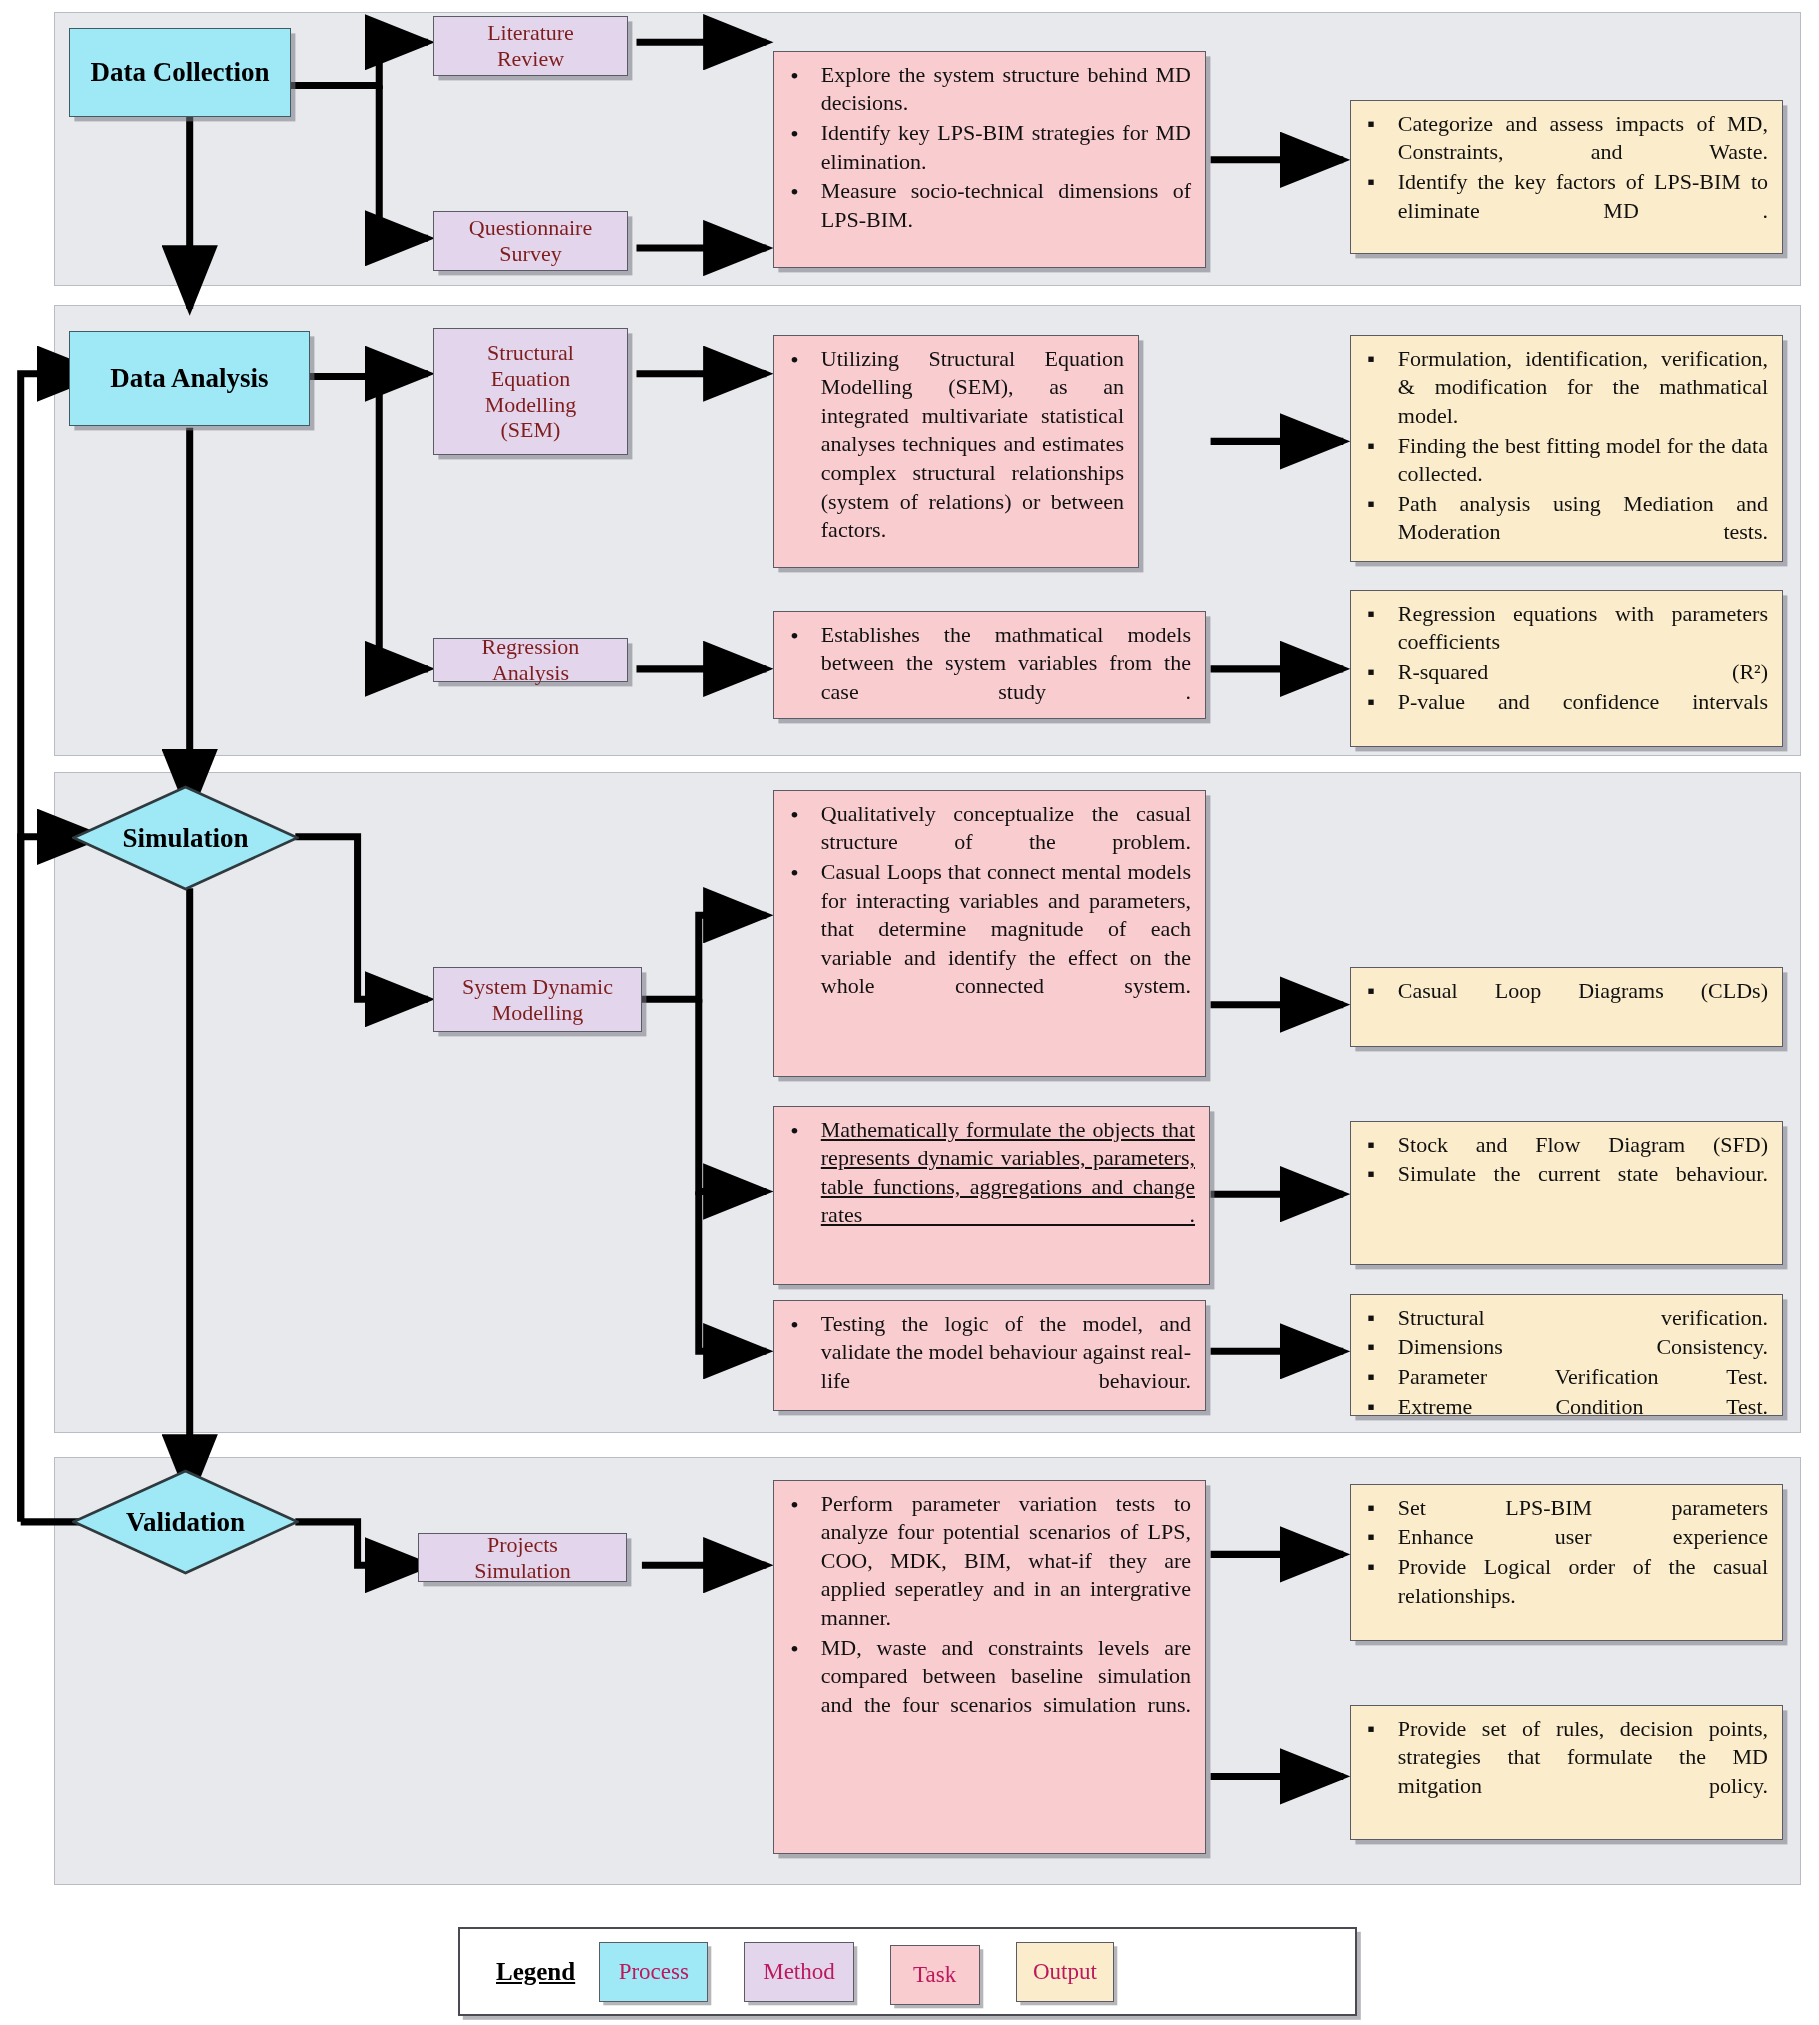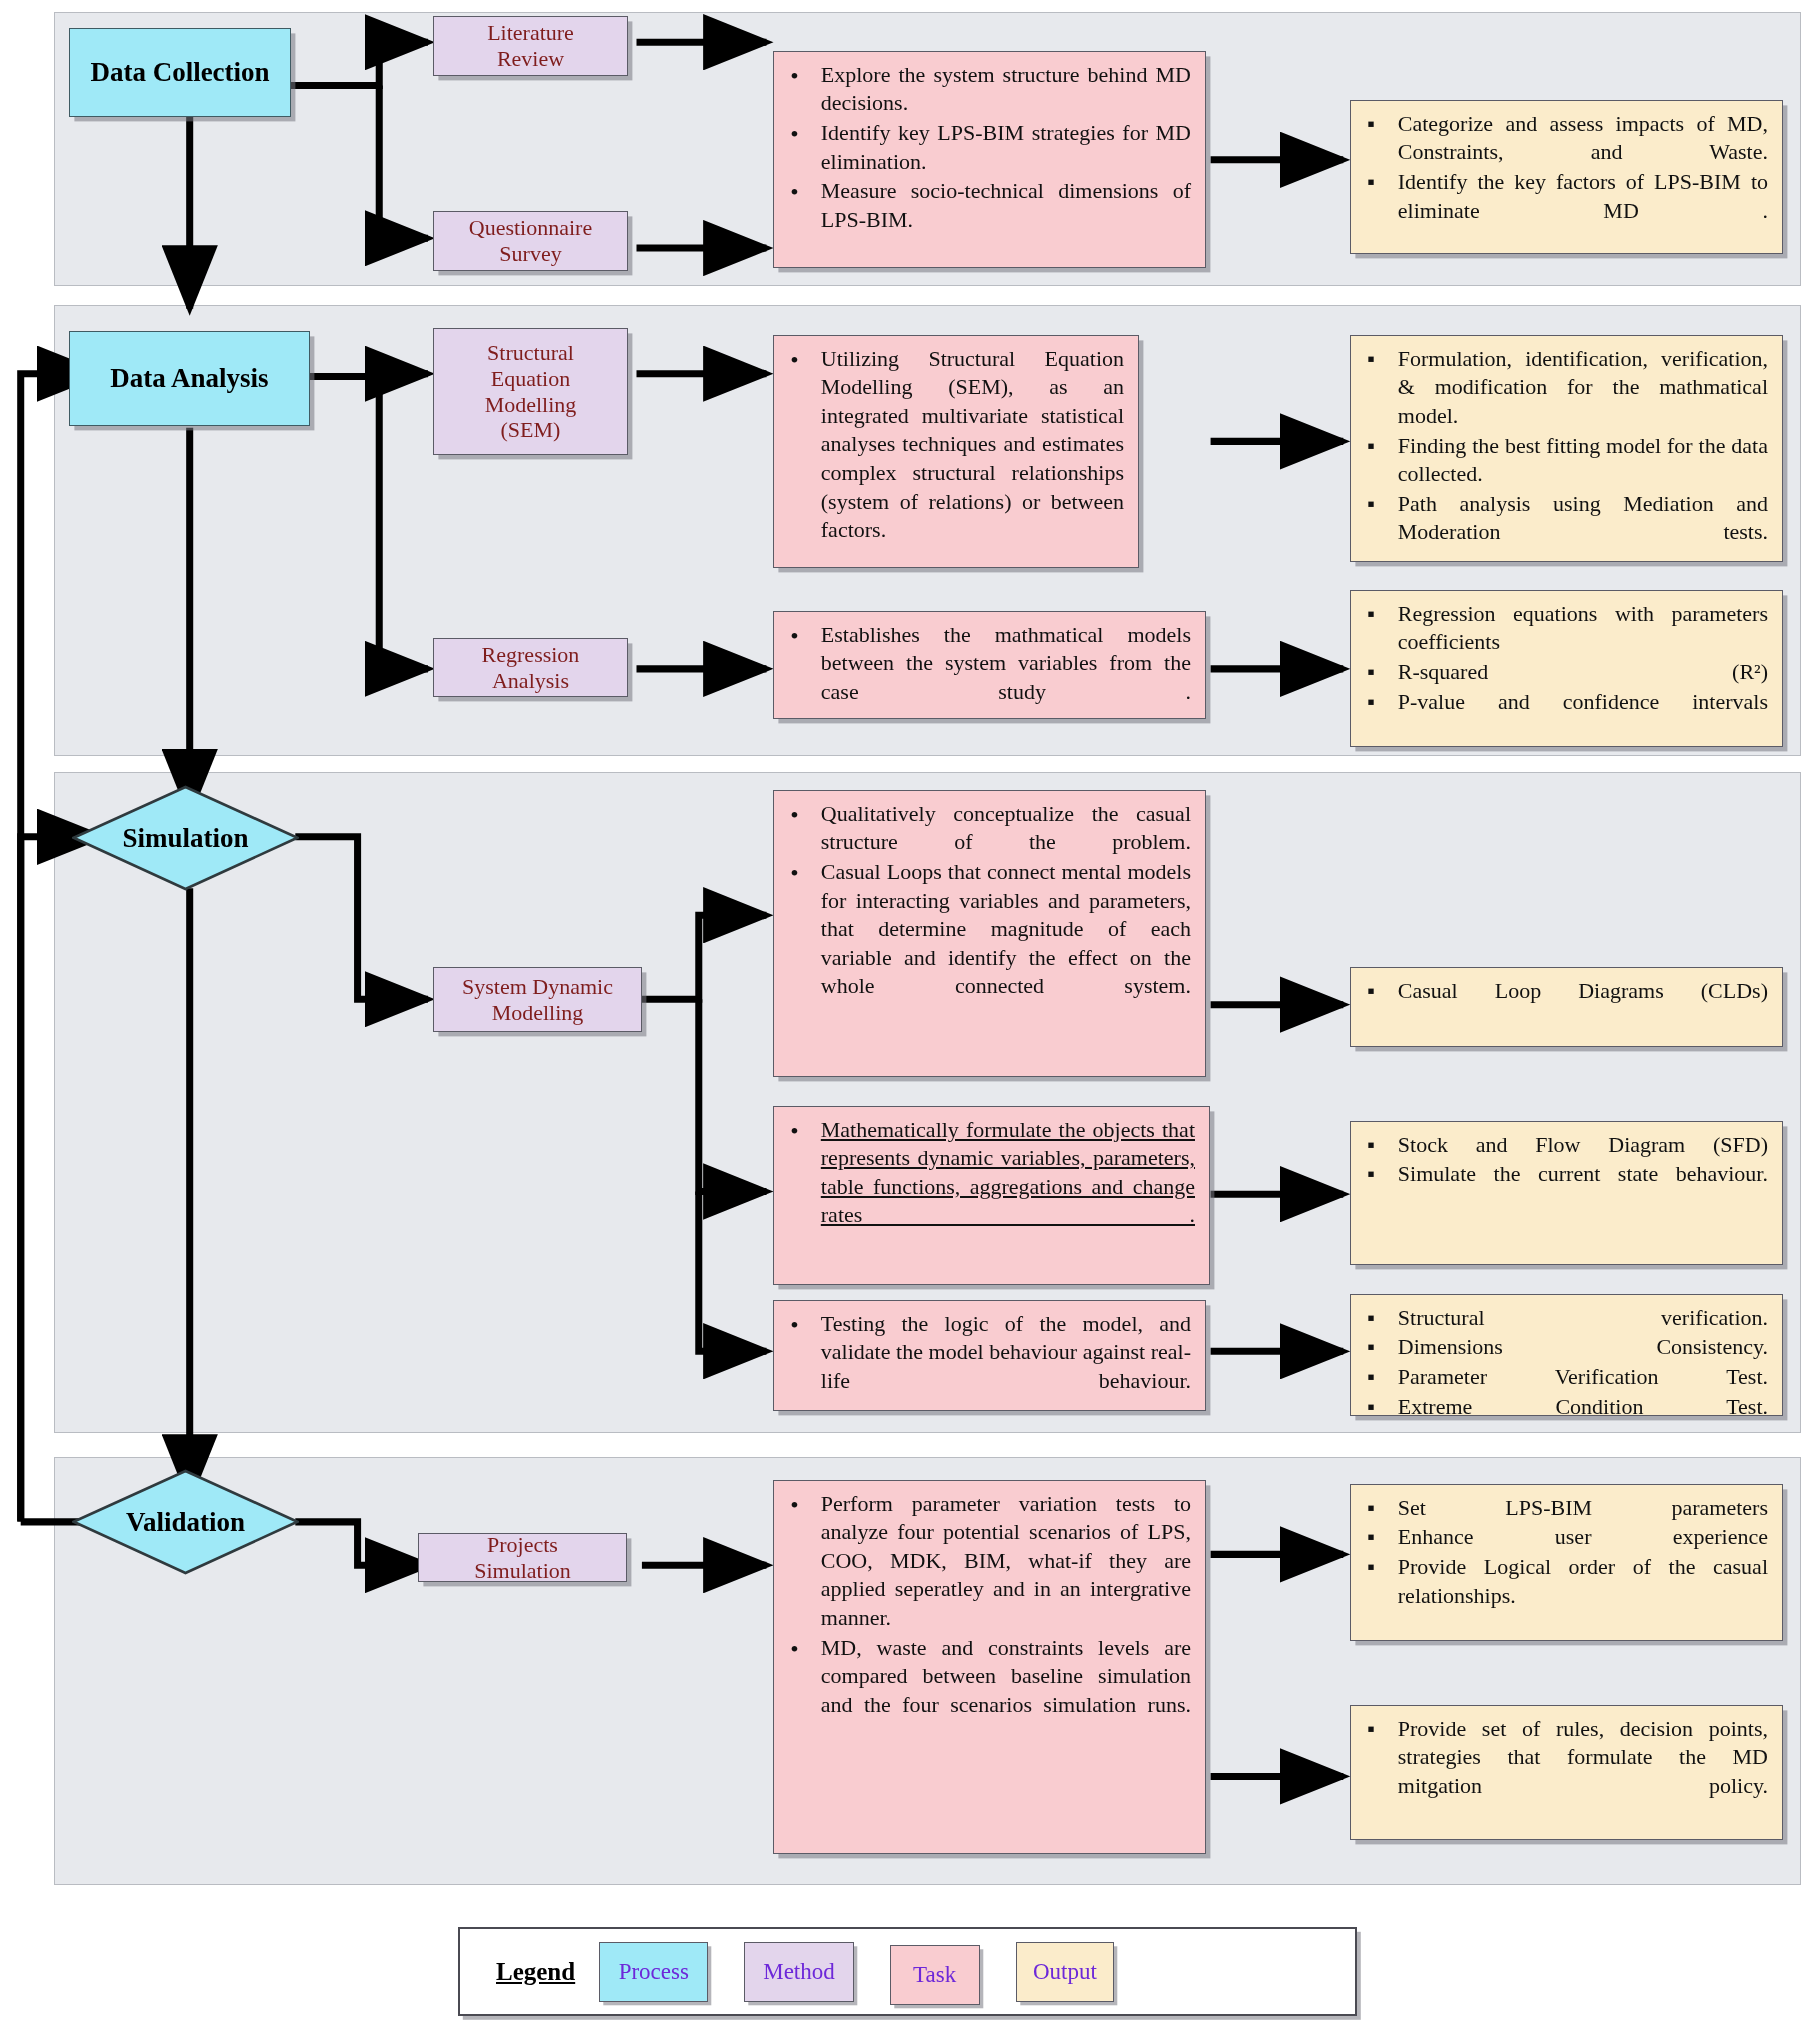--- a/index.html
+++ b/index.html
@@ -33,21 +33,21 @@
   ul.square li::before{content:"\25AA";font-size:21.7px;}
 
   
   #wires{position:absolute;left:0;top:0;width:1820px;height:2025px;pointer-events:none;}
 
   
   #legend{position:absolute;background:#fff;border:2.2px solid #4a4a52;box-sizing:border-box;
           display:flex;align-items:center;box-shadow:4.3px 4.3px 0 -0.5px rgba(120,120,130,.55);}
   .lg-title{font-size:25px;font-weight:bold;text-decoration:underline;color:#000;margin:0 24px 0 36px;}
   .lg-chip{height:58px;display:flex;align-items:center;justify-content:center;
-           font-size:23px;color:#6d28d9;border:1.6px solid #5b5b66;margin-right:36px;padding:0 7.6px;
+           font-size:23px;color:#be185d;border:1.6px solid #5b5b66;margin-right:36px;padding:0 7.6px;
            box-shadow:3.8px 3.8px 0 -0.5px rgba(120,120,130,.55);}
 </style>
 </head>
 <body>
 
 <div id="root">
 
   <div class="panel" style="left:54px;top:12px;width:1747px;height:274px;"></div>
   <div class="panel" style="left:54px;top:305px;width:1747px;height:451px;"></div>
   <div class="panel" style="left:54px;top:772px;width:1747px;height:661px;"></div>
@@ -154,21 +154,21 @@
   </div>
 
   <div class="node process" style="left:69px;top:331px;width:241px;height:95px;">
     <span>Data Analysis</span>
   </div>
 
   <div class="node method" style="left:433px;top:328px;width:195px;height:127px;">
     <span>Structural<br>Equation<br>Modelling<br>(SEM)</span>
   </div>
 
-  <div class="node method" style="left:433px;top:638px;width:195px;height:59px;">
+  <div class="node method" style="left:433px;top:638px;width:195px;height:44px;">
     <span>Regression<br>Analysis</span>
   </div>
 
   <div class="node task" style="left:773px;top:335px;width:366px;height:233px;">
     <ul class="bl round">
       <li style="text-align-last: justify;">Utilizing Structural Equation Modelling (SEM), as an integrated multivariate statistical analyses techniques and estimates complex structural relationships (system of relations) or between factors.</li>
     </ul>
   </div>
 
   <div class="node task" style="left:773px;top:611px;width:433px;height:108px;">

